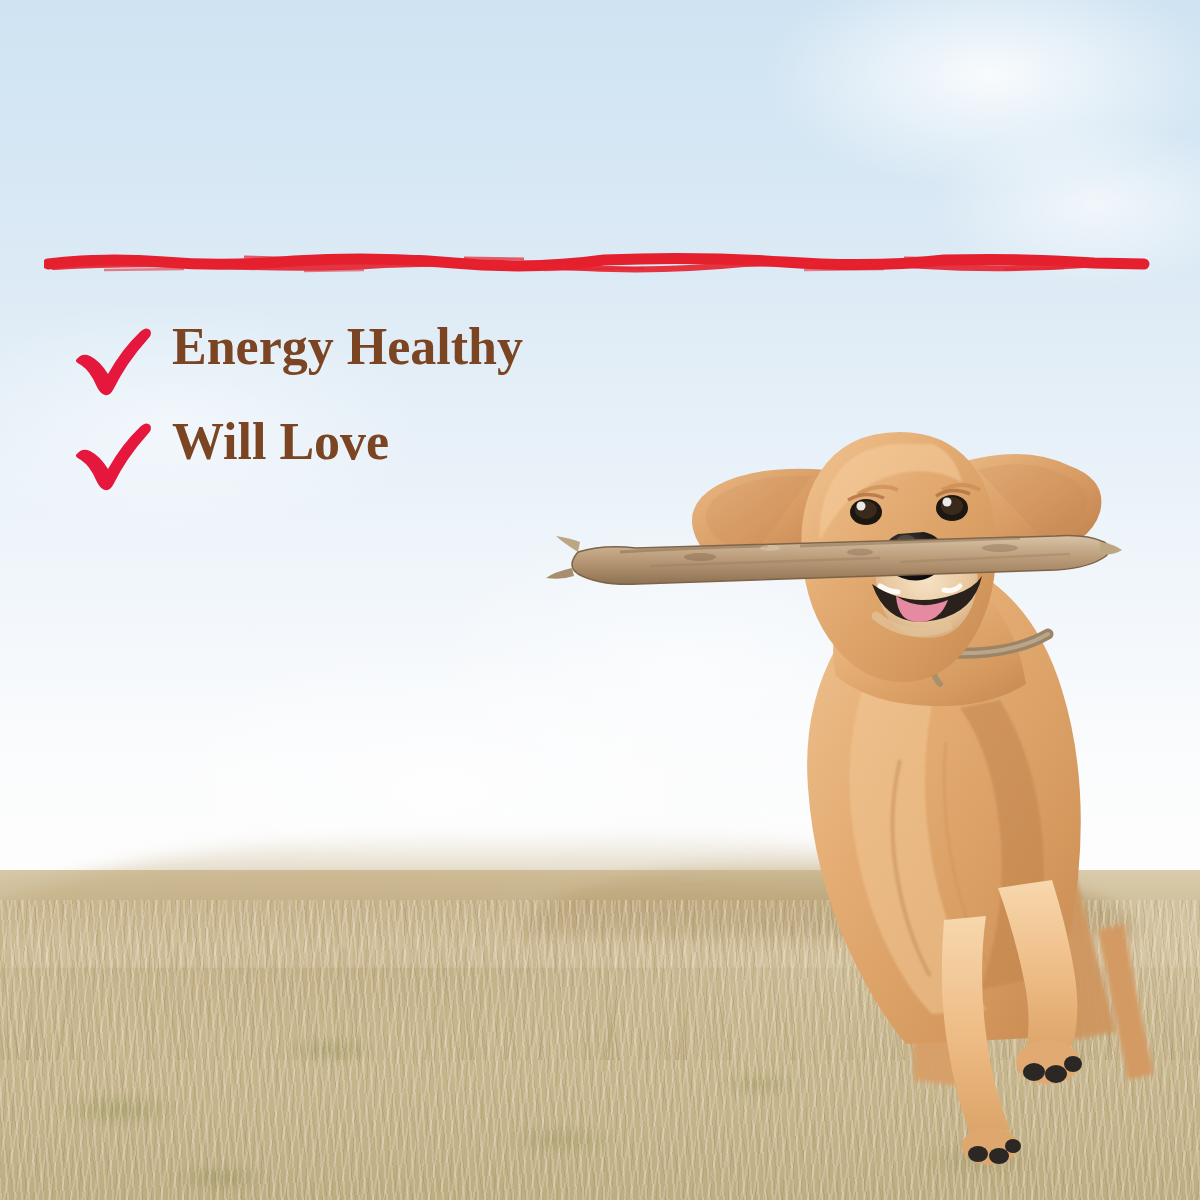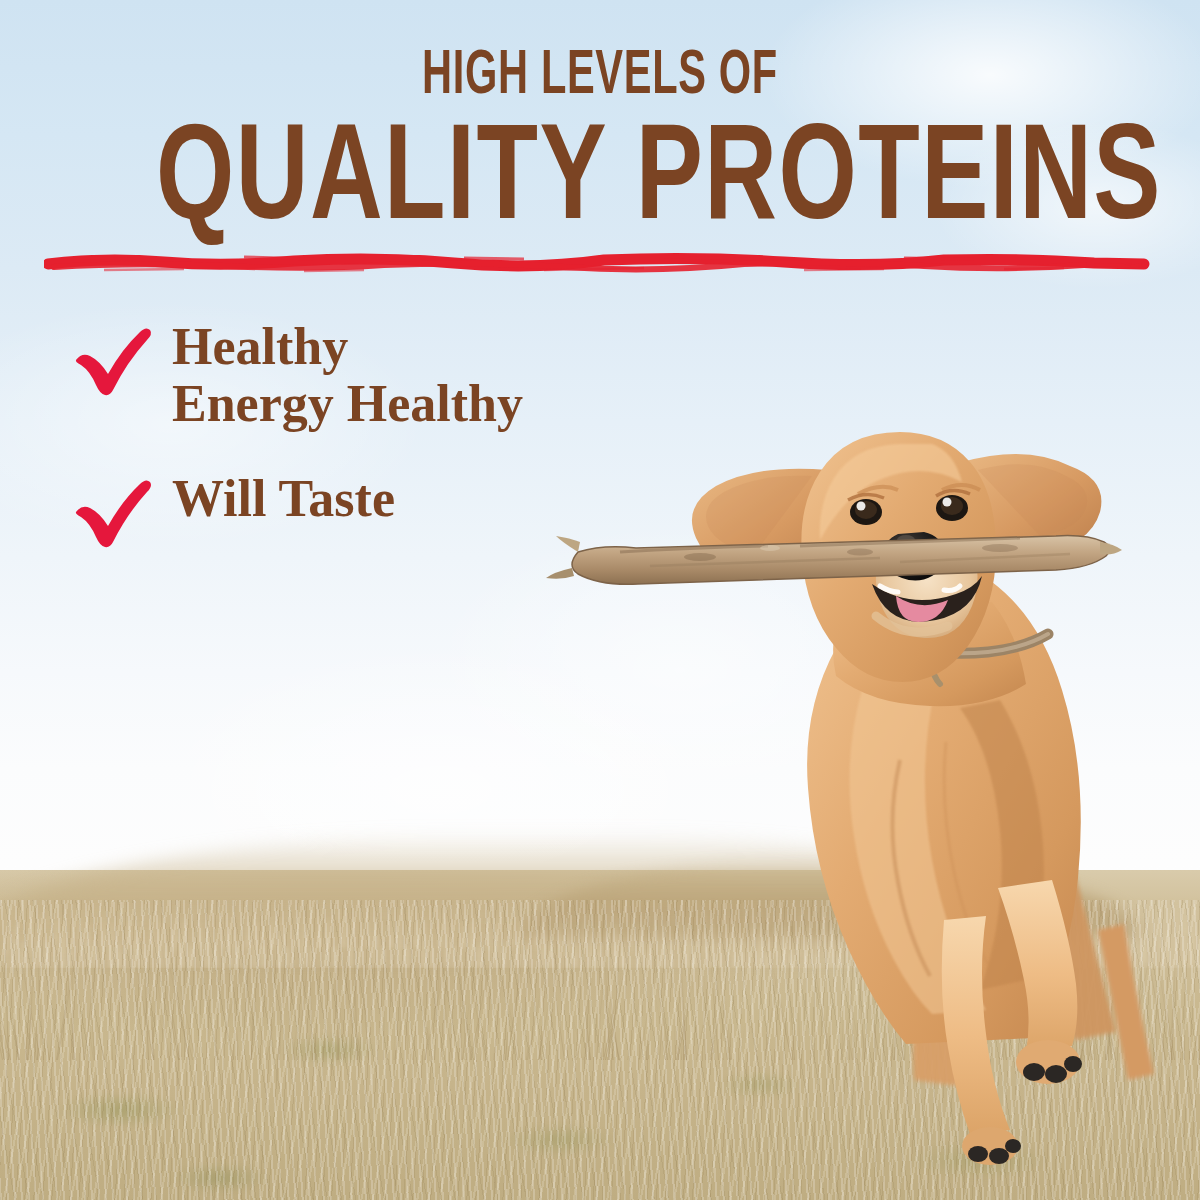--- a/index.html
+++ b/index.html
@@ -616,24 +616,20 @@
       <path d="M578 552 q-16 -10 -22 -16 q14 2 24 6 z" fill="#bda682"></path>
       <path d="M572 568 q-18 4 -26 10 q16 2 28 -2 z" fill="#a78f6d"></path>
 
       <path d="M1100 542 q14 2 22 8 q-10 6 -22 4 z" fill="#bda682"></path>
     </g>
   </svg>
 </div>
 
 <div class="overlay">
 
-  <div class="headline-wrap">
-    <div class="hl-small">HIGH LEVELS OF</div>
-    <div class="hl-big">QUALITY PROTEINS</div>
-  </div>
 
   <div class="rule-wrap">
     <svg viewBox="0 0 1118 22" preserveAspectRatio="none">
       <path d="M4 12 Q 60 5, 120 10 T 250 9 Q 330 4, 410 11 T 560 8 Q 650 4, 740 10 T 900 8 Q 980 6, 1050 11 L 1100 12" stroke="#e5202e" stroke-width="11" fill="none" stroke-linecap="round"></path>
       <path d="M10 15 Q 90 10, 180 14 T 340 13 Q 430 9, 520 15 T 700 12 Q 800 9, 880 14 T 1040 13" stroke="#e5202e" stroke-width="6" fill="none" stroke-linecap="round" opacity=".9"></path>
       <path d="M1050 13 Q 1070 12, 1085 14 L 1098 13" stroke="#e5202e" stroke-width="3" fill="none" opacity=".75"></path>
       <path d="M1068 15 l6 0 M1082 12 l5 1 M1094 14 l4 0" stroke="#e5202e" stroke-width="2.5" opacity=".6"></path>
       <path d="M40 6 l50 1 M200 5 l70 2 M420 6 l60 1 M620 5 l90 2 M860 6 l70 1" stroke="#e5202e" stroke-width="3" opacity=".7"></path>
       <path d="M60 18 l80 -1 M260 19 l60 -1 M500 18 l100 -2 M760 18 l80 -1 M960 17 l60 -1" stroke="#e5202e" stroke-width="2.5" opacity=".55"></path>
     </svg>
@@ -642,32 +638,31 @@
   <div class="bullets">
 
     <div class="bullet">
       <span class="check">
         <svg viewBox="0 0 86 70">
           <path d="M6 36 q6 -8 14 -4 q10 5 18 18 q14 -25 32 -42 q6 -6 10 -2 q3 4 -3 10
                    q-20 22 -34 50 q-3 6 -8 5 q-5 -1 -9 -10 q-6 -14 -15 -20 q-6 -3 -5 -5 z" fill="#e5173c"></path>
         </svg>
       </span>
       <span class="btext">
-        <span>Healthy</span>
         <span>Energy Healthy</span>
       </span>
     </div>
 
 
     <div class="bullet">
       <span class="check">
         <svg viewBox="0 0 86 70">
           <path d="M6 36 q6 -8 14 -4 q10 5 18 18 q14 -25 32 -42 q6 -6 10 -2 q3 4 -3 10
                    q-20 22 -34 50 q-3 6 -8 5 q-5 -1 -9 -10 q-6 -14 -15 -20 q-6 -3 -5 -5 z" fill="#e5173c"></path>
         </svg>
       </span>
       <span class="btext">
-        <span>Will Taste</span>
+        <span>Will Love</span>
       </span>
     </div>
 
   </div>
 </div>
 
 </body></html>

